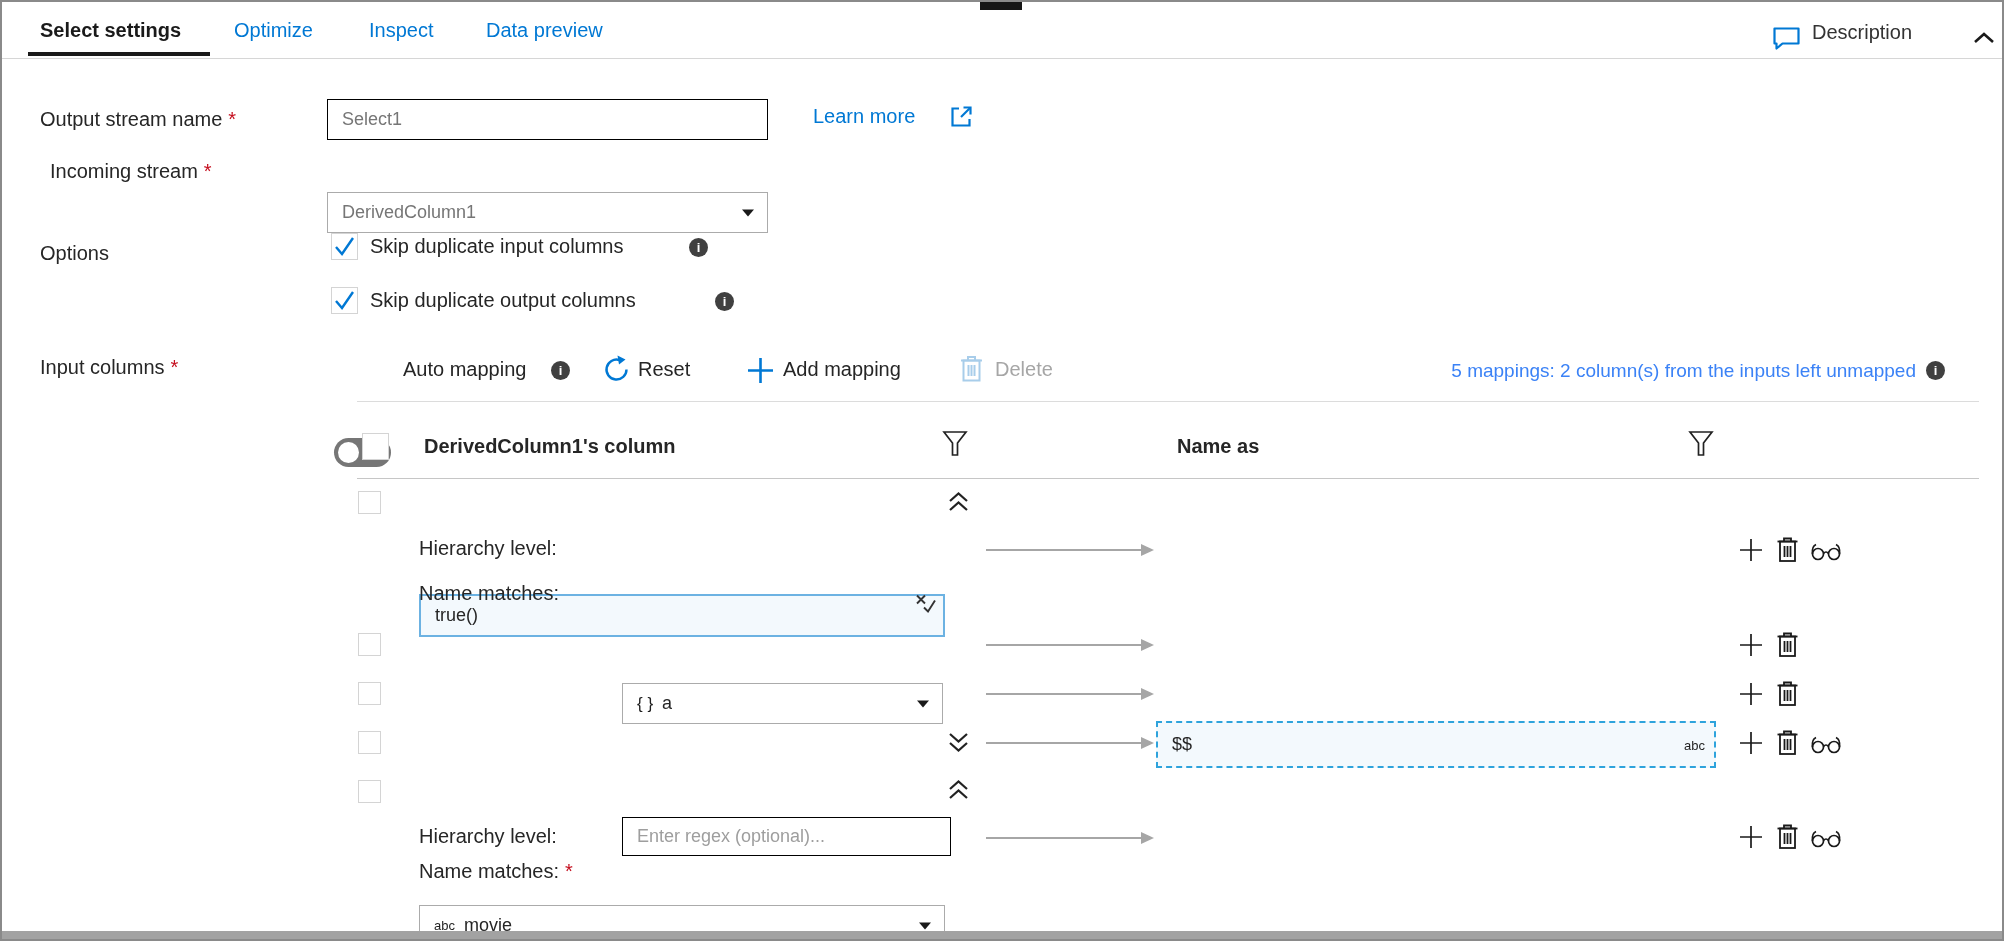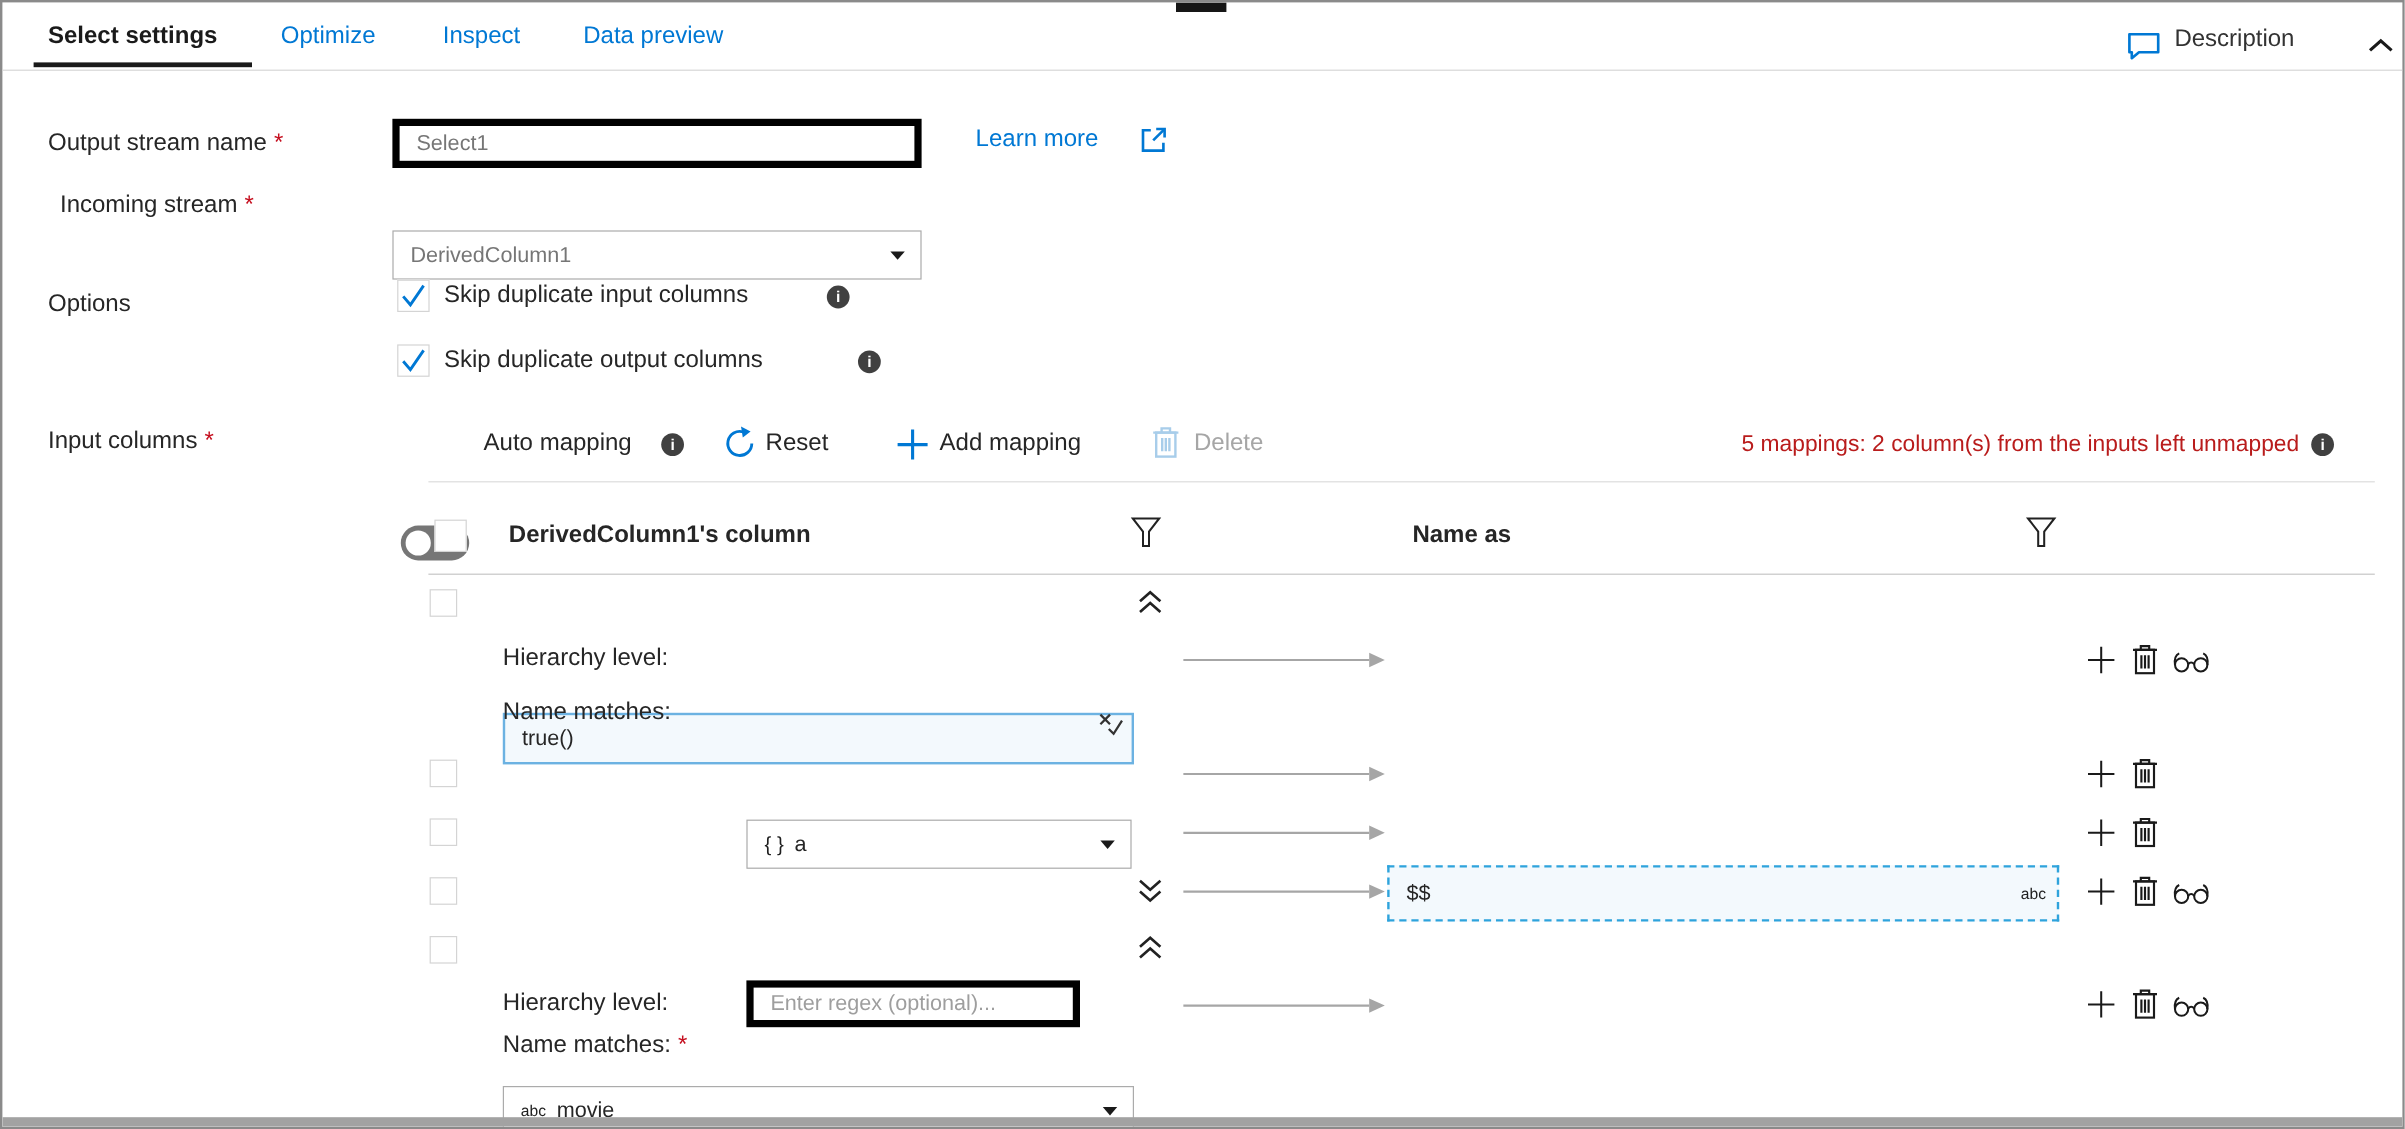--- a/index.html
+++ b/index.html
@@ -7,42 +7,42 @@
         background:#fff;font-family:"Liberation Sans",sans-serif;color:#262626;overflow:hidden;}
   .abs{position:absolute;}
   .lbl{font-size:20px;color:#262626;white-space:nowrap;}
   .semibold{font-weight:600;}
   .blue{color:#0078d4;}
   .gray{color:#767676;}
   .disabled-text{color:#a6a6a6;}
   .req{color:#c50f1f;margin-left:6px;font-size:20px;}
   .tab{font-size:20px;white-space:nowrap;cursor:pointer;}
   .field{box-sizing:border-box;display:flex;align-items:center;position:relative;background:#fff;
-         border:6px solid #000000;}
+         border:1px solid #000000;}
   .field input{flex:1;min-width:0;border:none;outline:none;background:transparent;
                font-family:"Liberation Sans",sans-serif;font-size:18px;color:#262626;padding:0 0 0 14px;}
   .field input.gray-val{color:#767676;}
   .field input::placeholder{color:#9e9e9e;opacity:1;}
   .expr{background:#f3f9fd;border:2px solid #6cb2e2;}
   .expr-focus{background:#f3f9fd;border:2px dashed #2ea3dc;}
   .dd{box-sizing:border-box;display:flex;align-items:center;position:relative;background:#fff;
       border:1px solid #ababab;padding:0 38px 0 14px;font-size:18px;color:#262626;cursor:pointer;}
   .caret{position:absolute;right:12px;top:50%;transform:translateY(-50%);line-height:0;}
   .tag{position:absolute;right:9px;top:50%;transform:translateY(-50%);font-size:13px;color:#1f1f1f;}
   .tag-lead{font-size:13px;color:#1f1f1f;margin-right:9px;}
   .cbx{box-sizing:border-box;background:#fff;border:1px solid #d4d4d4;display:flex;align-items:center;
        justify-content:center;cursor:pointer;line-height:0;}
   .info{display:inline-flex;width:19px;height:19px;border-radius:50%;background:#404040;color:#fff;
         font-size:13px;font-weight:700;align-items:center;justify-content:center;font-style:normal;}
   .toggle{box-sizing:border-box;width:57px;height:29px;border-radius:15px;background:#767676;position:relative;cursor:pointer;}
   .toggle .knob{position:absolute;left:4px;top:4px;width:21px;height:21px;border-radius:50%;background:#fff;}
   .hline{background:#d9d9d9;height:1px;}
   .icon{line-height:0;}
   .clickable{cursor:pointer;}
-  .summary{font-size:19px;color:#b91c1c;white-space:nowrap;}
+  .summary{font-size:19px;color:#3b82f6;white-space:nowrap;}
 </style>
 </head>
 <body>
 
 <div class="page">
 
   <div class="abs" style="left:978px;top:0;width:42px;height:8px;background:#161616;"></div>
 
   <div class="abs tab semibold" style="left:38px;top:17px;color:#1a1a1a;">Select settings</div>
   <div class="abs" style="left:26px;top:50px;width:182px;height:4px;background:#1a1a1a;"></div>
@@ -215,21 +215,21 @@
     <svg width="32" height="19" viewBox="0 0 32 19" fill="none" stroke="#1a1a1a" stroke-width="1.7">
       <circle cx="8" cy="12" r="5.5"></circle>
         <circle cx="24" cy="12" r="5.5"></circle>
       <path d="M13.5,11.5 Q16,8.5 18.5,11.5"></path>
       <path d="M2.5,12 Q1.5,4.5 6,2.5"></path>
         <path d="M29.5,12 Q30.5,4.5 26,2.5"></path>
     </svg>
   </span>
 
   <div class="abs lbl" style="left:417px;top:580px;">Name matches:</div>
-  <div class="abs field" style="left:620px;top:573px;width:278px;height:39px;">
+  <div class="abs field" style="left:620px;top:573px;width:329px;height:39px;">
     <input type="text" placeholder="Enter regex (optional)..." style="">
   </div>
 
   <div class="abs cbx" style="left:356px;top:631px;width:23px;height:23px;"></div>
   <div class="abs dd" style="left:417px;top:622px;width:526px;height:41px;">
     <span class="tag-lead">abc</span>
     <span>movie</span>
     <span class="caret icon">
       <svg width="14" height="9" viewBox="0 0 14 9">
           <polygon points="1,1 13,1 7,8" fill="#1a1a1a"></polygon>

